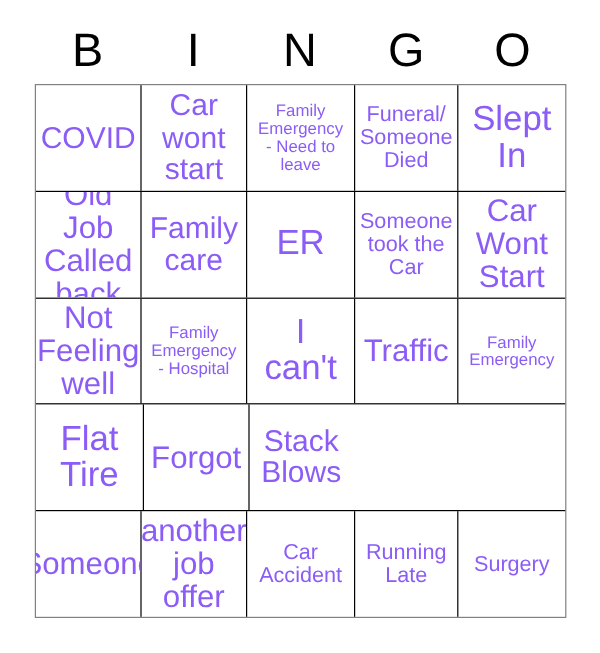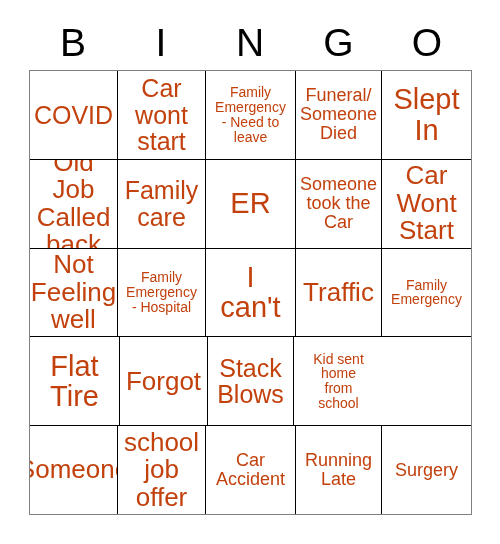--- a/index.html
+++ b/index.html
@@ -77,21 +77,21 @@
     border-right: 1px solid #000000;
     box-sizing: border-box;
     display: flex;
     align-items: center;
     justify-content: center;
     text-align: center;
     padding: 1px 2px;
     overflow: hidden;
     line-height: 1.06;
     font-family: "Liberation Sans", sans-serif;
-    color: #c2410c;
+    color: #8b5cf6;
     white-space: pre-line;
   }
   .bingo-cell:last-child {
     border-right: none;
   }
   .col-0 { width: 88px; }
   .col-1 { width: 88px; }
   .col-2 { width: 90px; }
   .col-3 { width: 86px; }
   .col-4 { width: 89px; }
@@ -162,29 +162,25 @@
       <div class="bingo-cell col-4 fs-xs">Family
 Emergency</div>
     </div>
 
     <div class="bingo-row">
       <div class="bingo-cell col-2 fs-xl">Flat
 Tire</div>
       <div class="bingo-cell col-1 fs-md">Forgot</div>
       <div class="bingo-cell col-3 fs-lg">Stack
 Blows</div>
-      <div class="bingo-cell col-4 fs-xs">Kid sent
-home
-from
-school</div>
     </div>
 
     <div class="bingo-row">
       <div class="bingo-cell col-0 fs-md">Someone</div>
-      <div class="bingo-cell col-1 fs-md">school
+      <div class="bingo-cell col-1 fs-md">another
 job
 offer</div>
       <div class="bingo-cell col-2 fs-sm">Car
 Accident</div>
       <div class="bingo-cell col-3 fs-sm">Running
 Late</div>
       <div class="bingo-cell col-4 fs-sm">Surgery</div>
     </div>
 
   </div>

